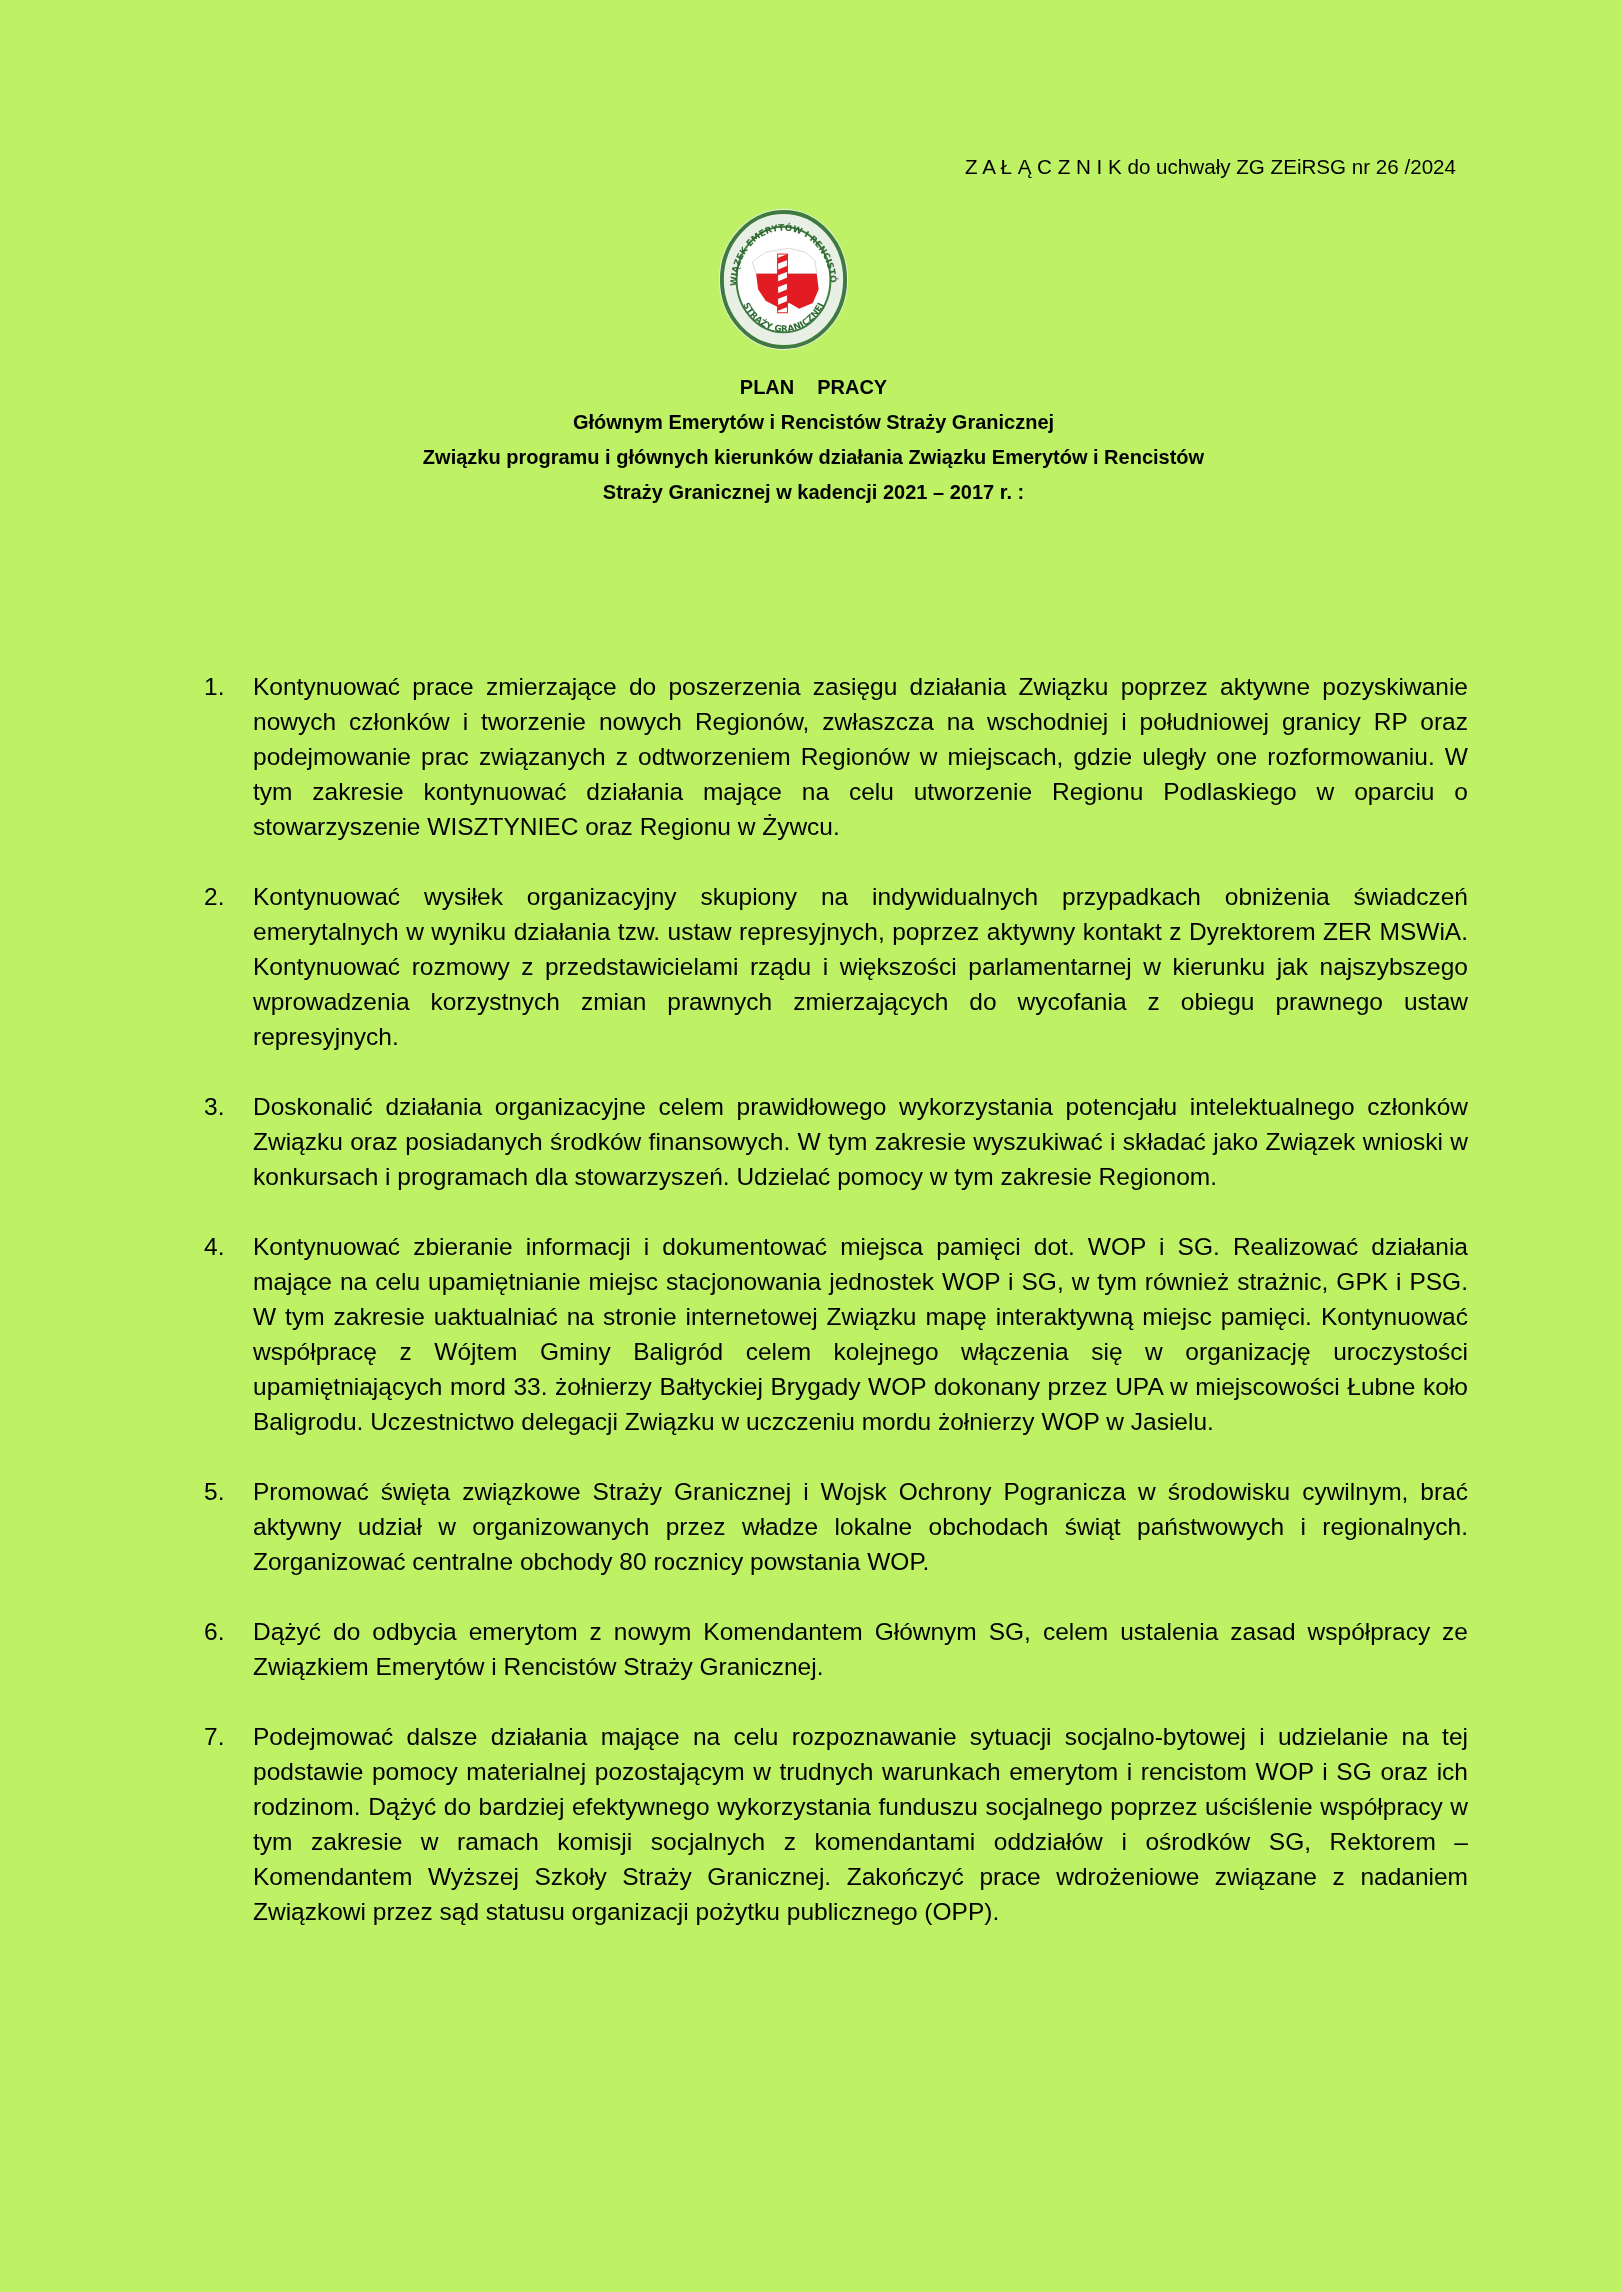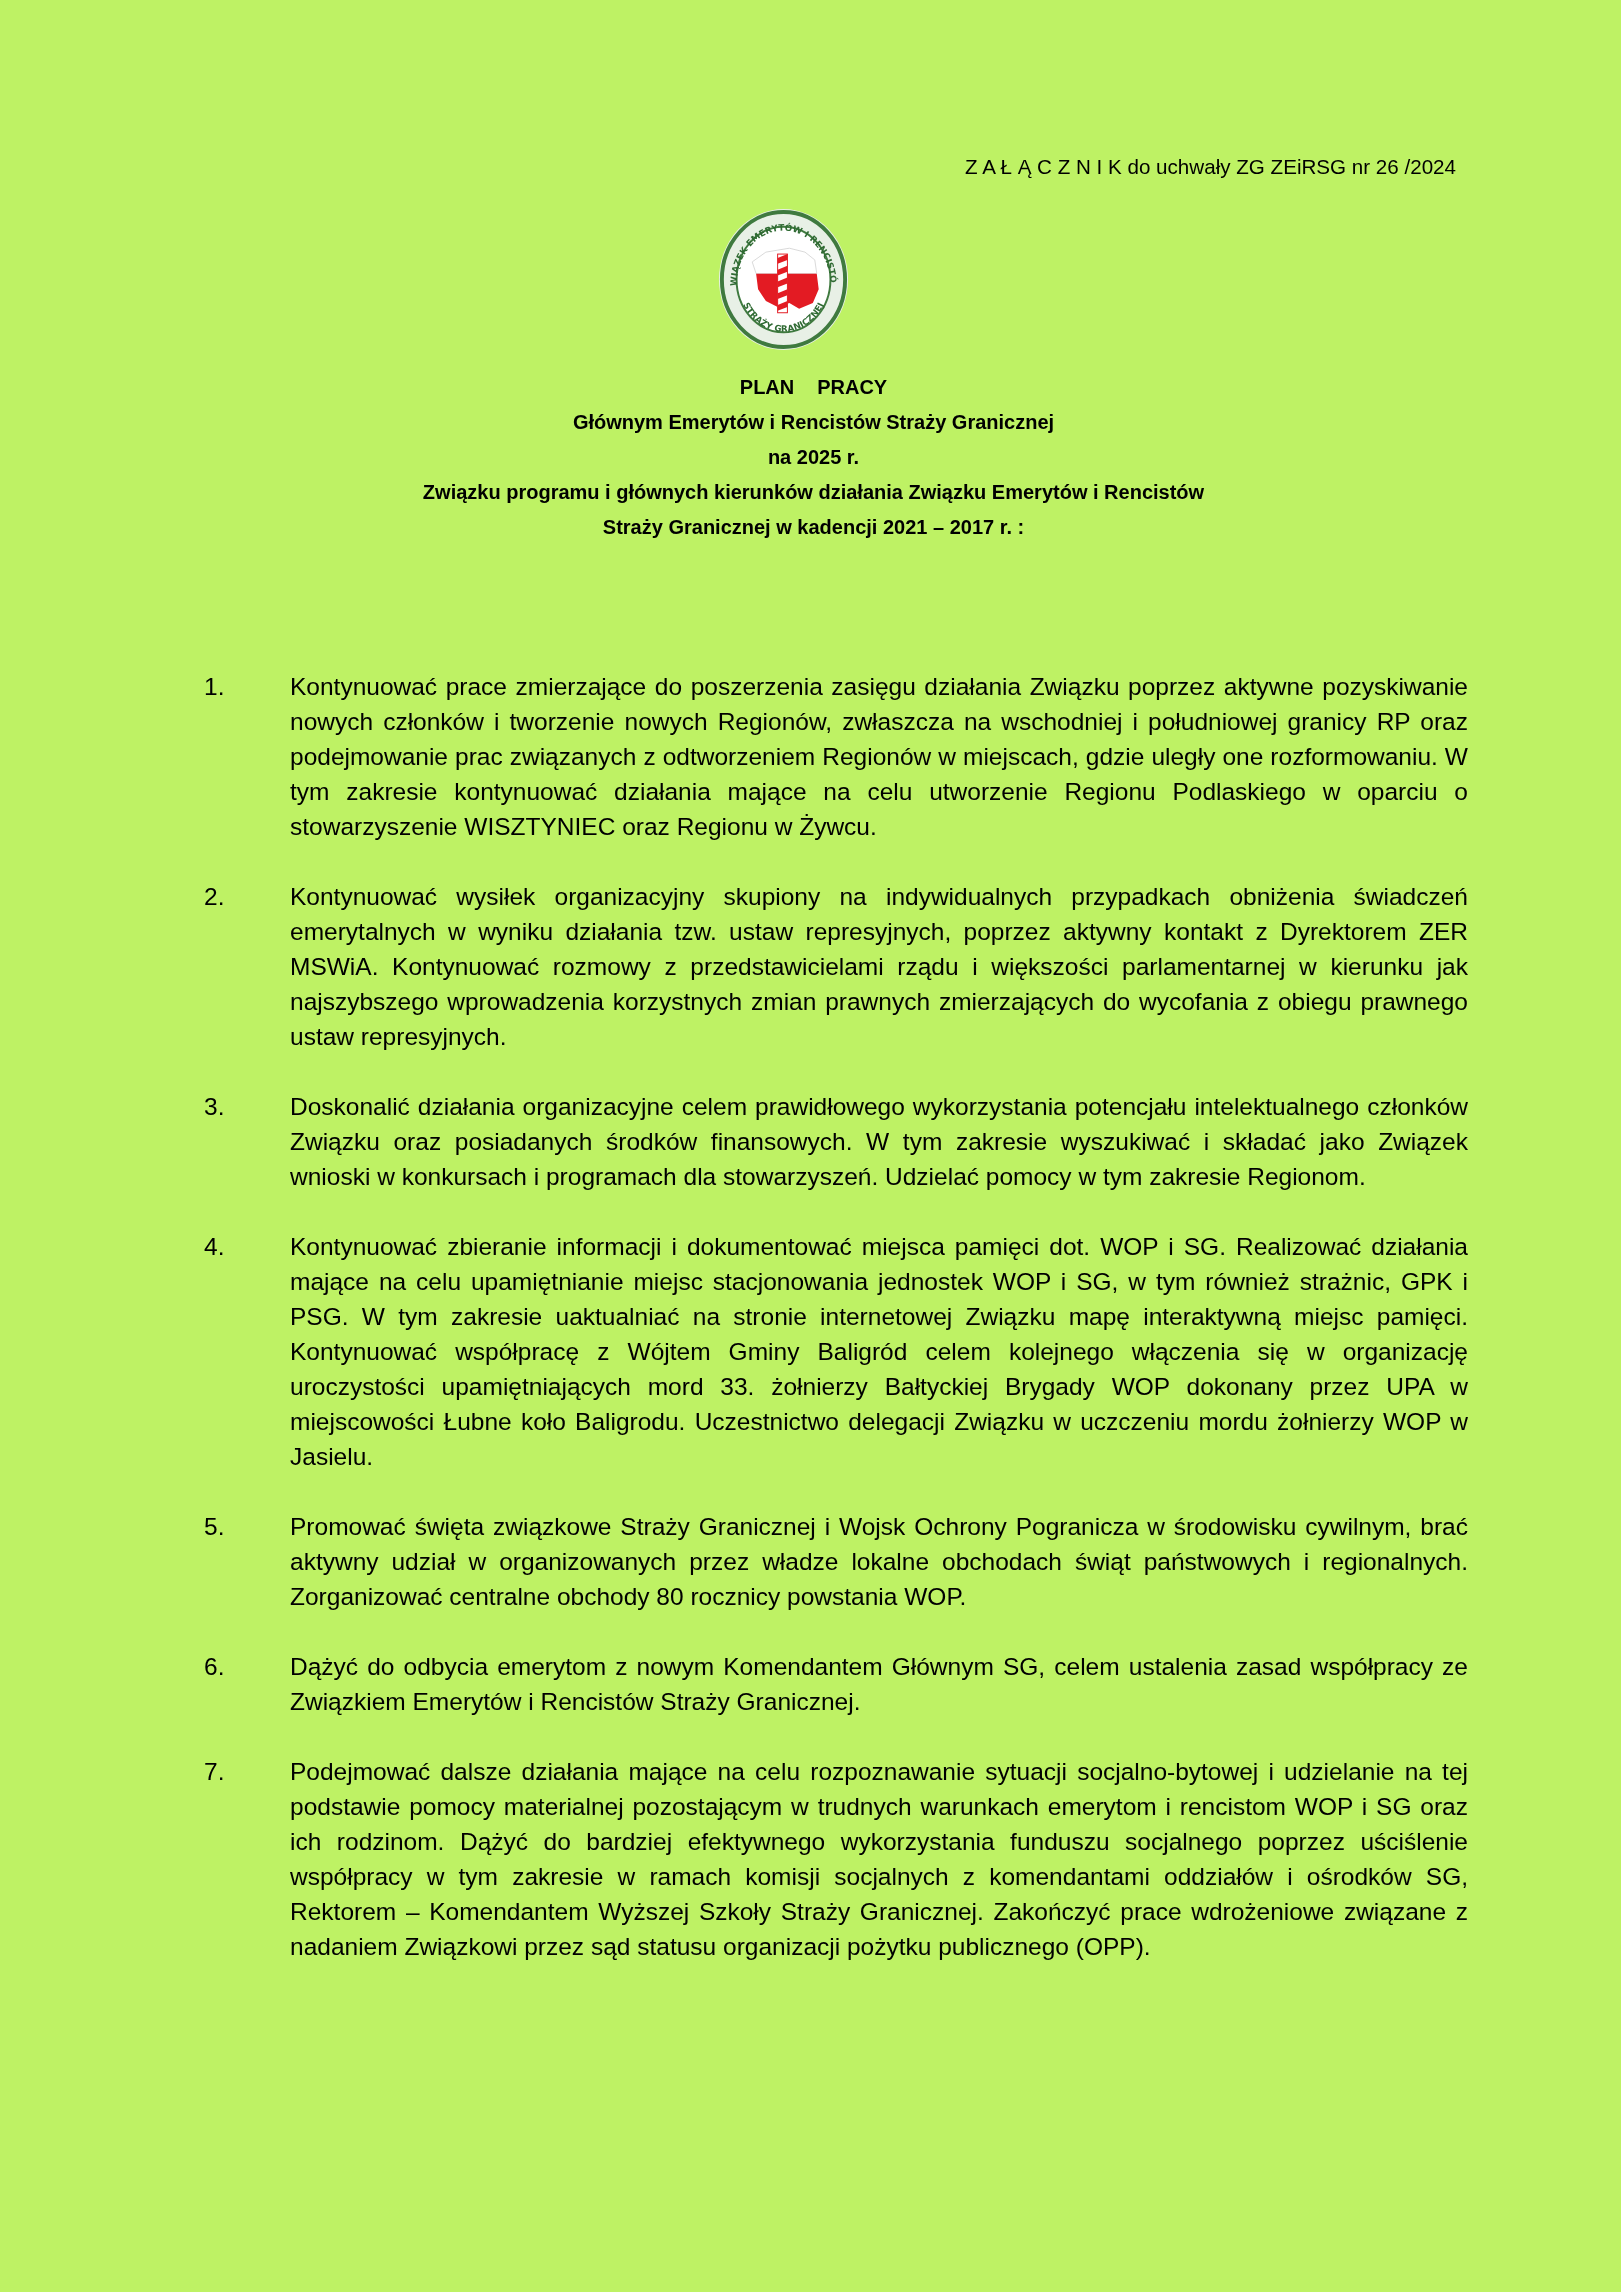--- a/index.html
+++ b/index.html
@@ -18,21 +18,21 @@
   }
   .title-block div { white-space: pre-wrap; }
   .plan-title { word-spacing: 5.9px; }
   .list {
     position: absolute; left: 204px; top: 669px; width: 1264px;
     margin: 0; padding: 0; list-style: none;
     font-size: 24.5px; line-height: 35px;
   }
   .list li { position: relative; padding-left: 49px; margin-bottom: 35px; }
   .list .num { position: absolute; left: 0; top: 0; }
-  .list .txt { display: block; text-align: justify; margin-left: 37px; }
+  .list .txt { display: block; text-align: justify; }
 </style>
 </head>
 <body>
 
 <div class="page">
 
   <div class="annex">Z A Ł Ą C Z N I K do uchwały ZG ZEiRSG nr 26 /2024</div>
 
   <div class="logo">
     <svg width="133" height="145" viewBox="0 0 136 148" xmlns="http://www.w3.org/2000/svg">
@@ -54,21 +54,20 @@
       <path d="M 40 68 L 102 68 L 104 84 L 98 98 L 84 104 L 74 98 L 62 102 L 50 96 L 42 84 Z" fill="#e31b23"></path>
 
       <rect x="62" y="48" width="10" height="60" fill="#ffffff" stroke="#e31b23" stroke-width="1"></rect>
       <path d="M62 52 L72 48 L72 54 L62 58 Z M62 64 L72 60 L72 66 L62 70 Z M62 76 L72 72 L72 78 L62 82 Z M62 88 L72 84 L72 90 L62 94 Z M62 100 L72 96 L72 102 L62 106 Z" fill="#e31b23"></path>
     </svg>
   </div>
 
   <div class="title-block">
     <div class="plan-title">PLAN  PRACY</div>
     <div>Głównym Emerytów i Rencistów Straży Granicznej</div>
-    <div>na 2025 r.</div>
     <div>Związku programu i głównych kierunków działania Związku Emerytów i Rencistów</div>
     <div>Straży Granicznej w kadencji 2021 – 2017 r. :</div>
   </div>
 
   <ol class="list">
     <li>
       <span class="num">1.</span>
       <span class="txt">Kontynuować prace zmierzające do poszerzenia zasięgu działania Związku poprzez aktywne pozyskiwanie nowych członków i tworzenie nowych Regionów, zwłaszcza na wschodniej i południowej granicy RP oraz podejmowanie prac związanych z odtworzeniem Regionów w miejscach, gdzie uległy one rozformowaniu. W tym zakresie kontynuować działania mające na celu utworzenie Regionu Podlaskiego w oparciu o stowarzyszenie WISZTYNIEC oraz Regionu w Żywcu.</span>
     </li>
     <li>

